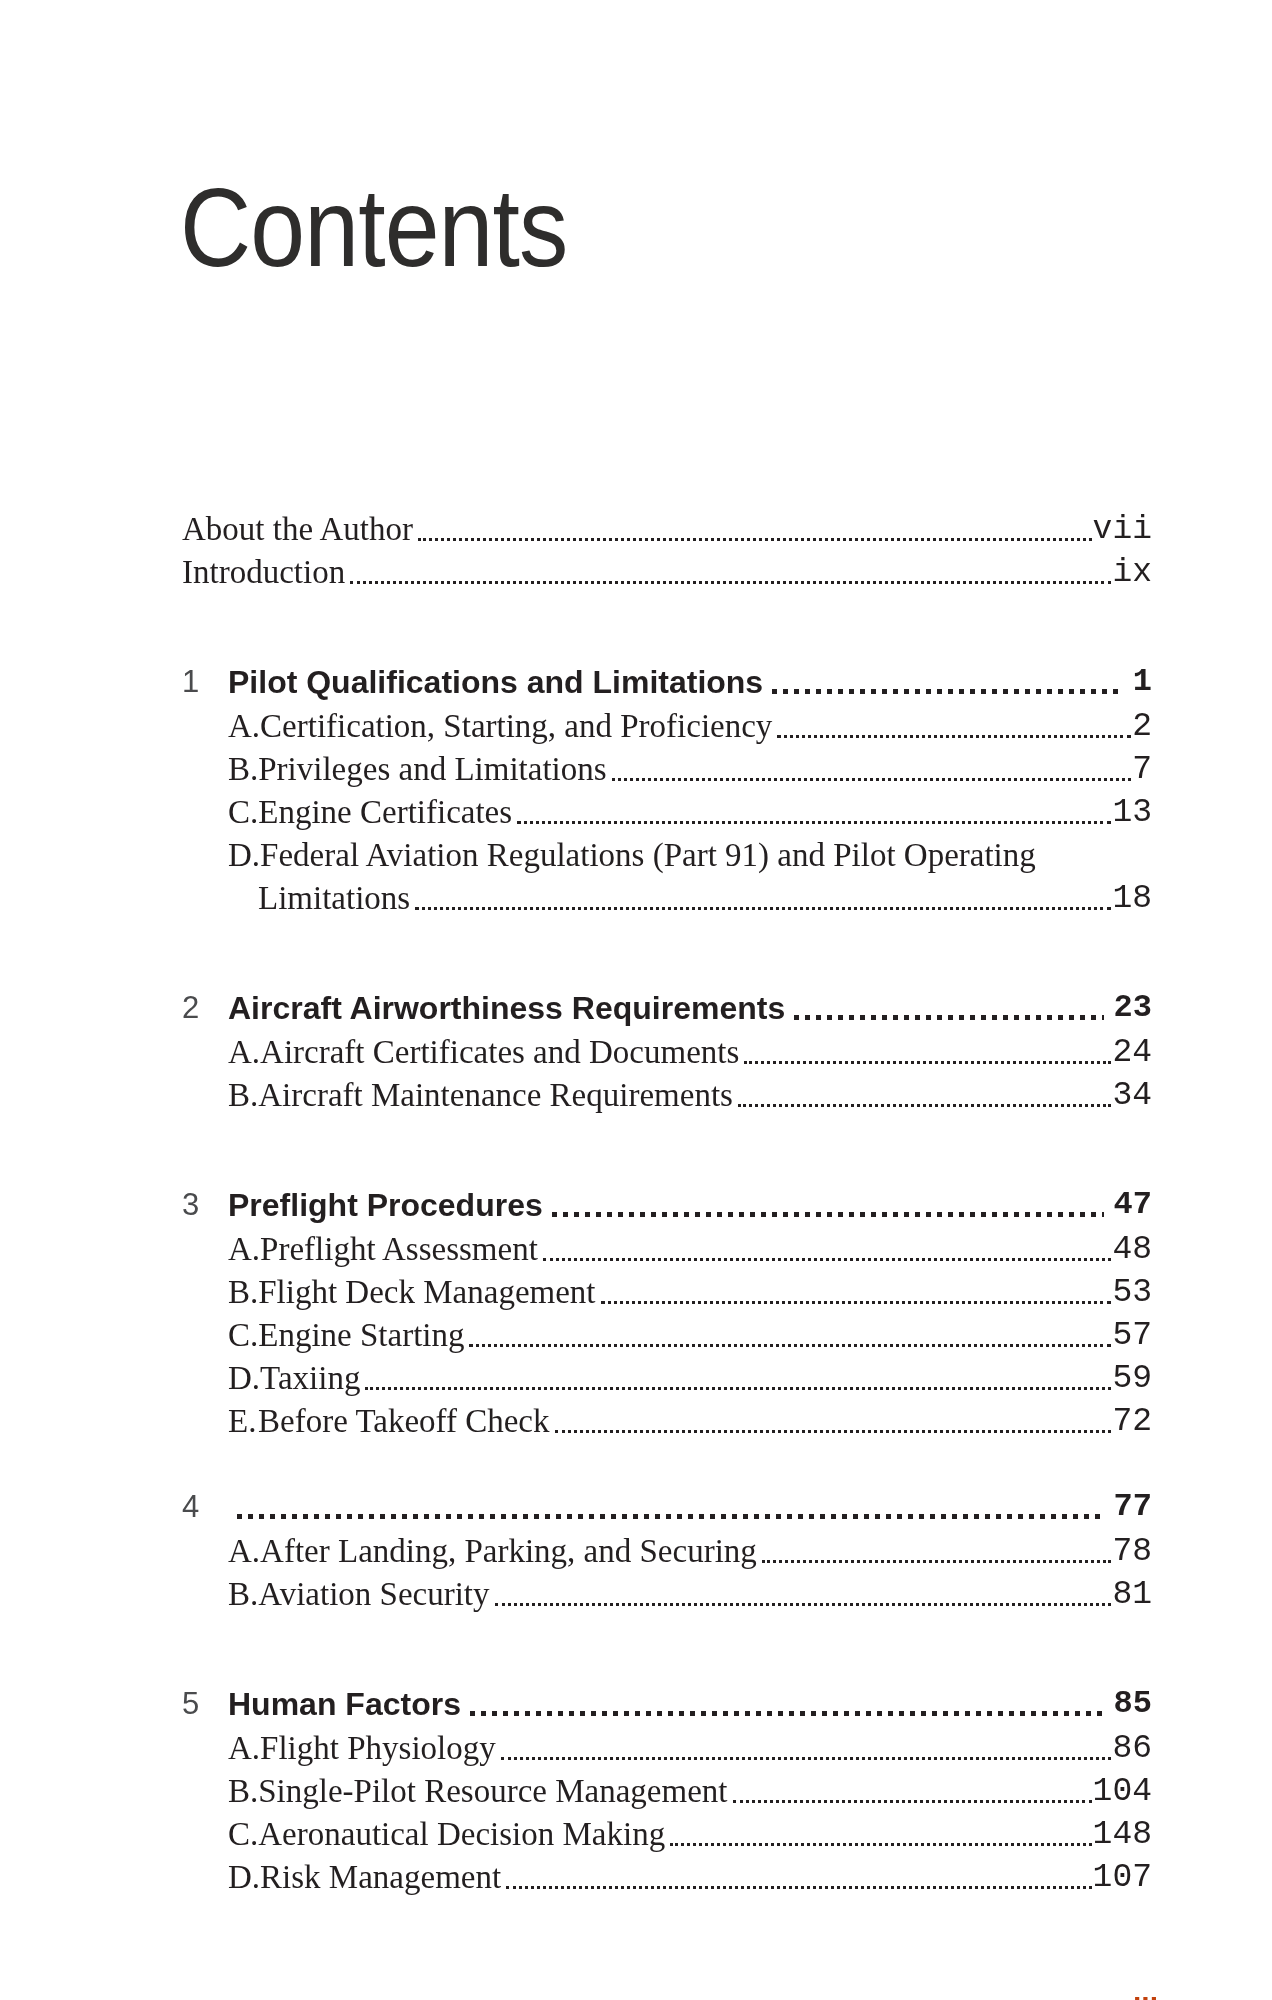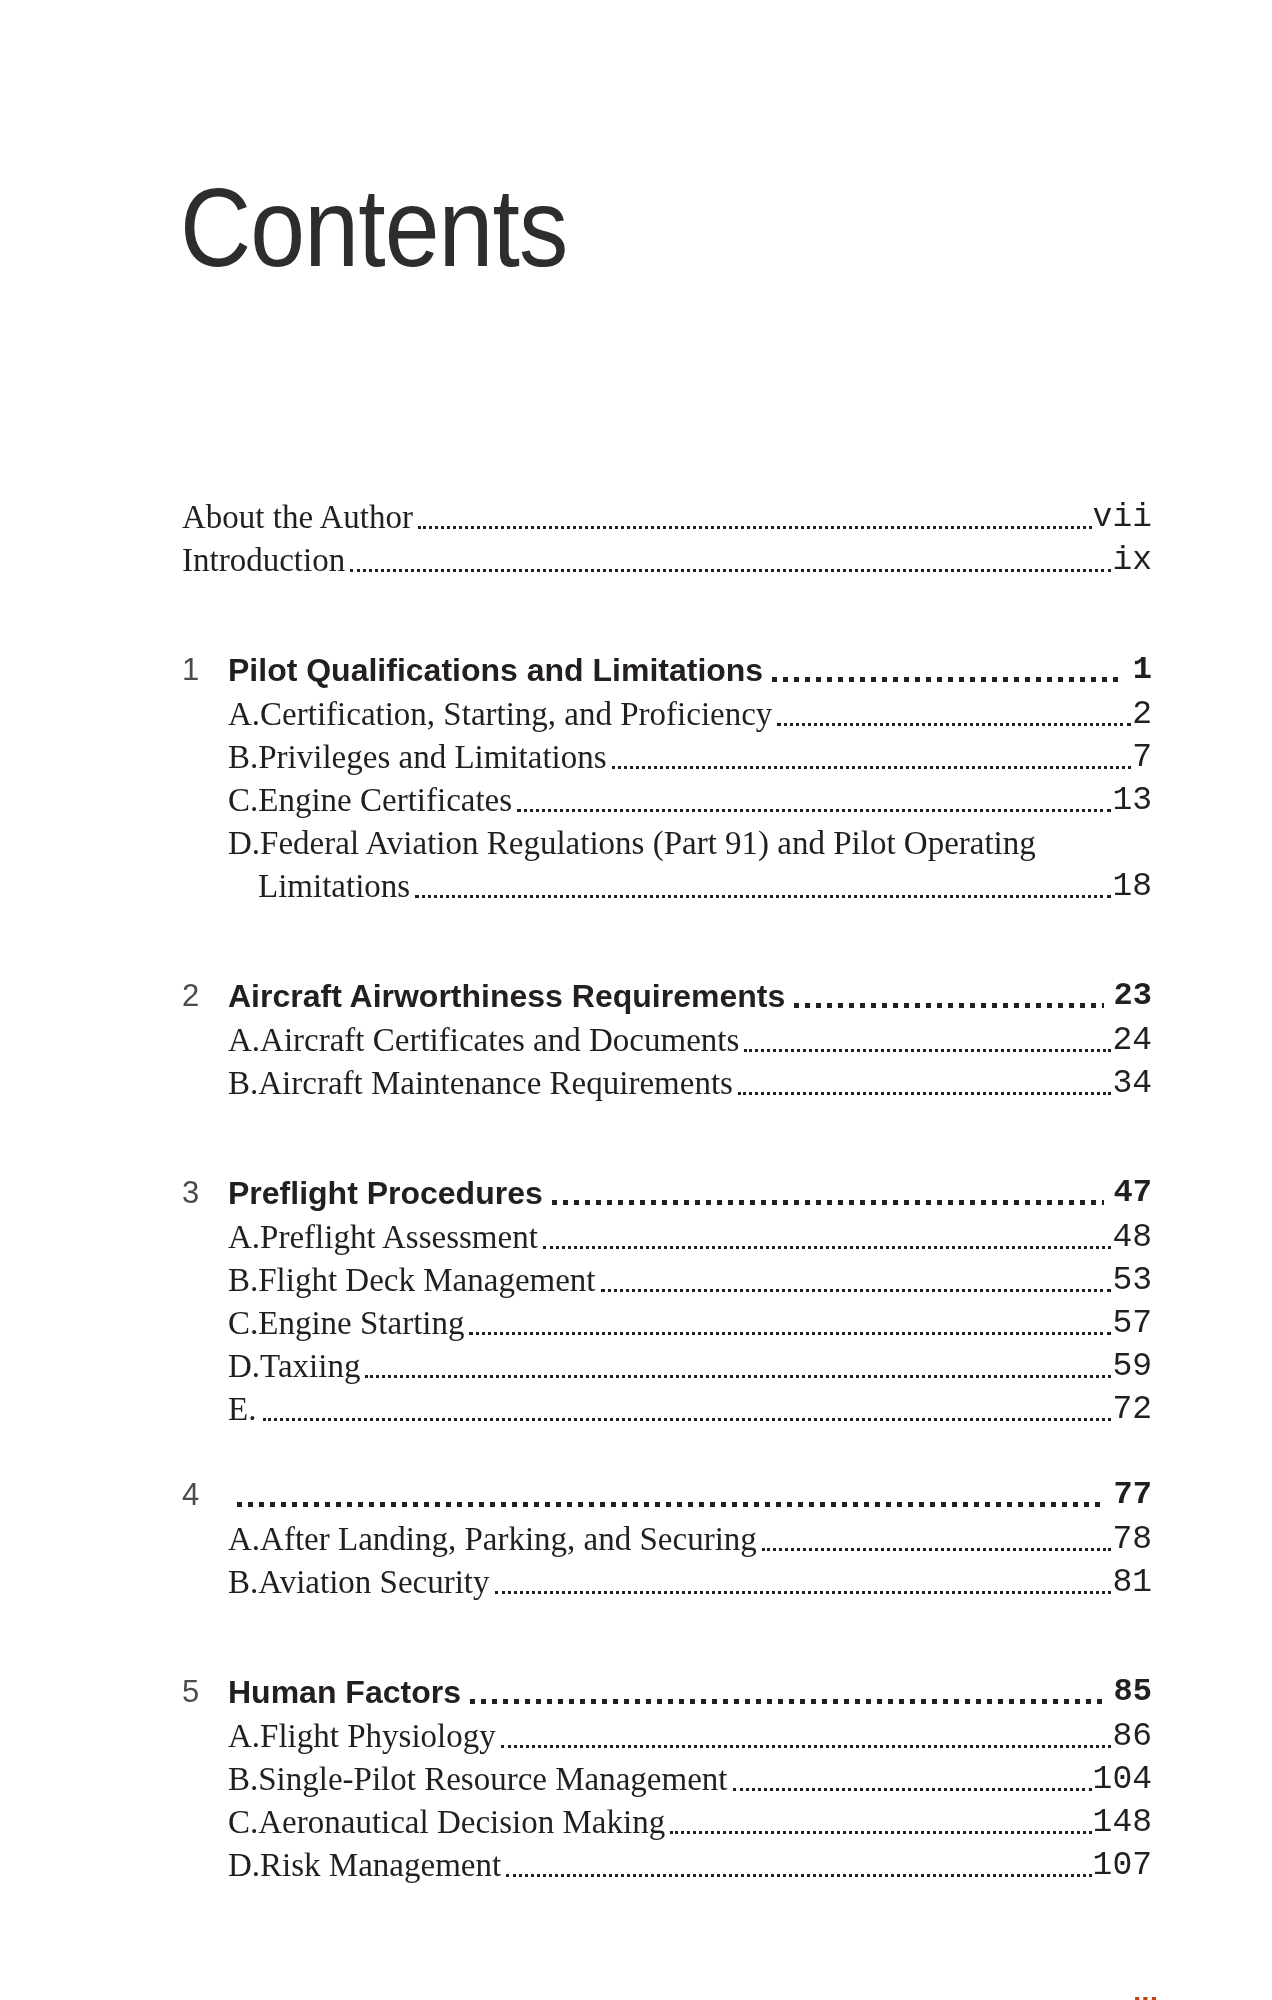--- a/index.html
+++ b/index.html
@@ -25,21 +25,21 @@
     font-weight:300;
     font-size:112px;
     letter-spacing:-1px;
     color:#2e2d2c;
     transform:scaleX(.88);
     transform-origin:0 0;
     white-space:nowrap;
   }
   .toc{
     position:absolute;
-    left:182px;top:496px;
+    left:182px;top:508px;
     width:970px;
   }
   .row{
     display:flex;
     align-items:flex-end;
   }
   
   .row.fm, .row.sub{
     font:33px/43px "Liberation Serif", serif;
   }
@@ -205,20 +205,21 @@
 
   <div class="row sub">
     <span class="ltr">D.</span>
     <span class="lbl">Taxiing</span>
     <span class="leader"></span>
     <span class="pg">59</span>
   </div>
 
   <div class="row sub">
     <span class="ltr">E.</span>
+    <span class="lbl">Before Takeoff Check</span>
     <span class="leader"></span>
     <span class="pg">72</span>
   </div>
 </div>
   </section>
 
   <section class="chapter-block">
     <div class="row ch">
       <span class="num">4</span>
       <span class="leader"></span>

